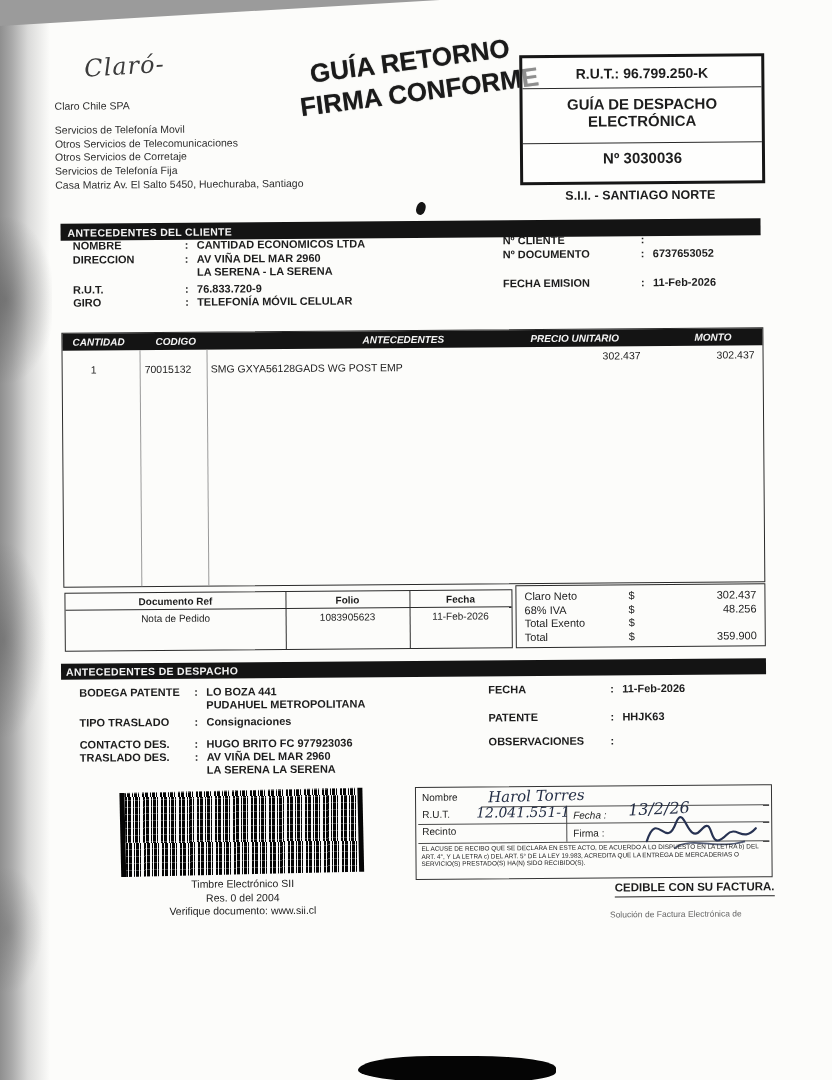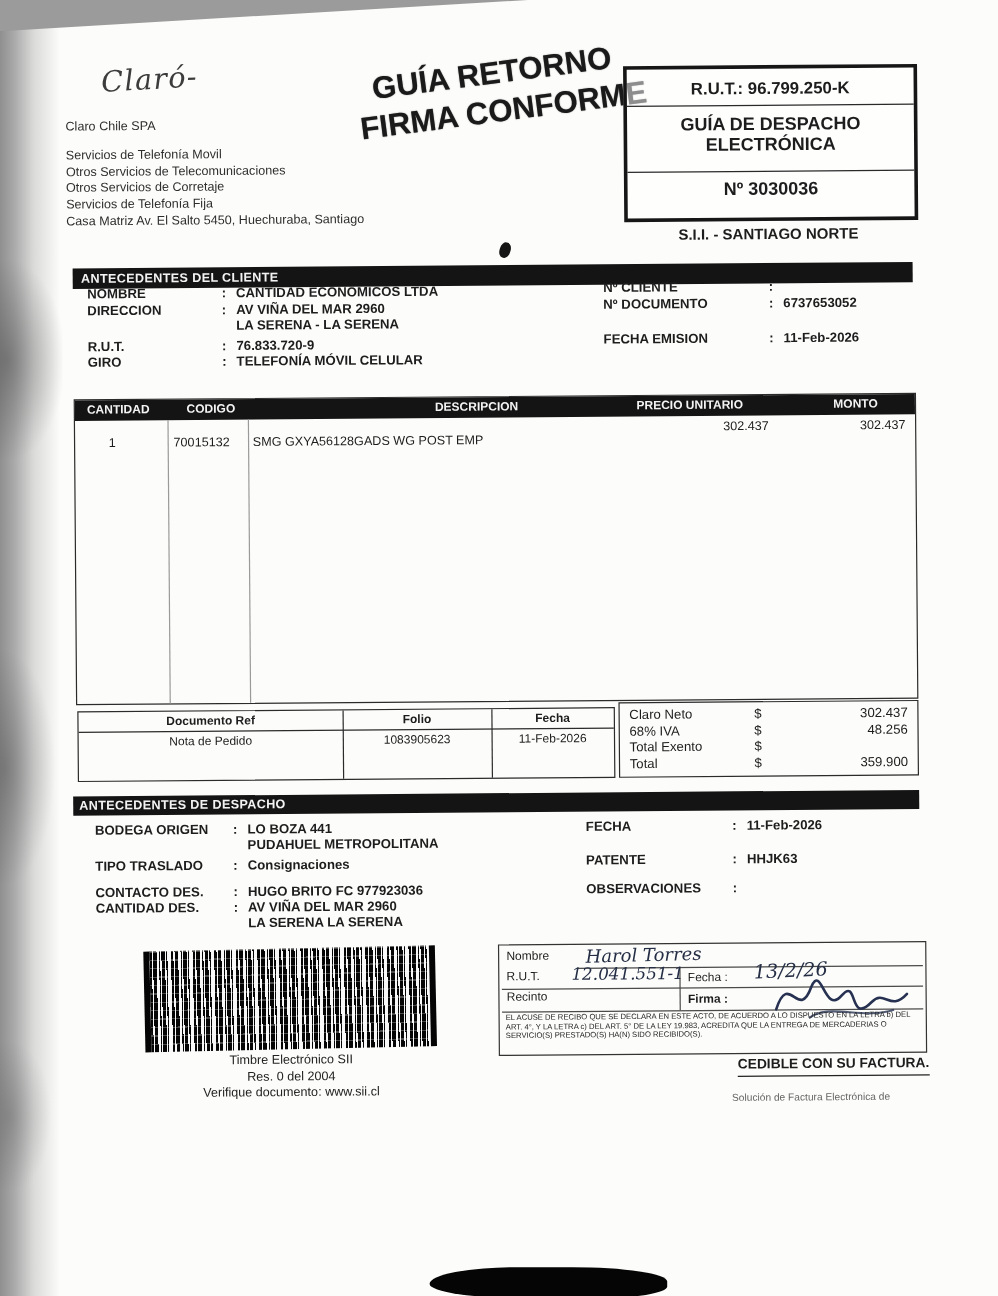--- a/index.html
+++ b/index.html
@@ -56,21 +56,21 @@
   .lab122 { width:122px; flex:none; }
   .colw { width:12px; flex:none; }
   .gap3 { height:3px; } .gap4 { height:4px; } .gap9 { height:9px; }
   .gap11 { height:11px; } .gap15 { height:15px; } .gap16 { height:16px; }
   .client-left { left:75px; top:237px; }
   .client-right { left:505px; top:235px; }
   
   .items { left:63px; top:330px; width:702px; height:255px; border:1.5px solid #2b2b2b; }
   .items-header { position:relative; height:17px; background:#141414; color:#f3f3f3;
                   font-size:10px; font-weight:bold; }
-  .items-header span { position:absolute; top:3px; white-space:nowrap; }
+  .items-header span { position:absolute; top:3px; white-space:nowrap;font-style:italic; }
   .h-cant { left:10px; } .h-cod { left:93px; } .h-desc { left:300px; }
   .h-precio { left:468px; } .h-monto { left:632px; }
   .items-body { position:relative; height:236px; font-size:10.5px; }
   .vline { position:absolute; top:0; bottom:0; width:1px; background:#9a9a9a; }
   .v1 { left:77px; } .v2 { left:144px; }
   .items-body span { position:absolute; white-space:nowrap; }
   .c-cant { left:28px; top:13px; } .c-cod { left:82px; top:13px; } .c-desc { left:148px; top:13px; }
   .c-precio { right:122px; top:3px; } .c-monto { right:8px; top:3px; }
   
   .ref-table { left:64px; top:590px; width:448px; height:59px; border:1.5px solid #2b2b2b; font-size:10px; }
@@ -97,21 +97,21 @@
       repeating-linear-gradient(0deg, rgba(255,255,255,0) 0 6px, rgba(255,255,255,.28) 6px 7px),
       repeating-linear-gradient(90deg, #050505 0 2px, #f7f7f7 2px 3px, #050505 3px 6px,
         #f7f7f7 6px 8px, #050505 8px 9px, #f7f7f7 9px 10px, #050505 10px 13px,
         #f7f7f7 13px 14px, #050505 14px 15px, #f7f7f7 15px 18px); }
   .timbre { left:128px; top:876px; width:224px; text-align:center; font-size:10.5px;
             line-height:13.5px; color:#222; }
   
   .rcp { left:413px; top:787px; width:357px; height:93px; border:1.2px solid #333; font-size:10px; }
   .rcp .plab { position:absolute; white-space:nowrap; }
   .r-nombre { left:6px; top:4px; } .r-rut { left:6px; top:21px; } .r-recinto { left:6px; top:38px; }
-  .r-fecha { left:157px; top:23px; } .r-firma { left:157px; top:41px;font-weight:bold; }
+  .r-fecha { left:157px; top:23px;font-style:italic; } .r-firma { left:157px; top:41px; }
   .hl { position:absolute; height:1px; background:#4a4a4a; }
   .hl1 { left:65px; right:2px; top:19px; } .hl2 { left:2px; right:2px; top:36px; }
   .hl3 { left:2px; right:2px; top:55px; }
   .rvl { position:absolute; left:150px; top:19px; height:36px; width:1px; background:#4a4a4a; }
   .hand { font-family:"DejaVu Serif", serif; font-style:italic; color:#242e45; position:absolute; white-space:nowrap; }
   .hw-nombre { left:72px; top:0px; font-size:15px; transform:rotate(-1deg); }
   .hw-rut { left:60px; top:17px; font-size:14px; }
   .hw-fecha { left:212px; top:13px; font-size:16px; transform:rotate(-2deg); }
   .sig { position:absolute; left:225px; top:16px; width:120px; height:56px; }
   .legal { position:absolute; left:5px; top:57px; width:347px; font-size:6.4px;
@@ -205,21 +205,21 @@
         <span class="lab138">FECHA EMISION</span>
         <span class="colw">:</span>
         <span>11-Feb-2026</span>
       </div>
     </div>
 
     <div class="abs items">
       <div class="items-header">
         <span class="h-cant">CANTIDAD</span>
         <span class="h-cod">CODIGO</span>
-        <span class="h-desc">DESCRIPCION</span>
+        <span class="h-desc">ANTECEDENTES</span>
         <span class="h-precio">PRECIO UNITARIO</span>
         <span class="h-monto">MONTO</span>
       </div>
       <div class="items-body">
         <div class="vline v1"></div>
         <div class="vline v2"></div>
         <span class="c-cant">1</span>
         <span class="c-cod">70015132</span>
         <span class="c-desc">SMG GXYA56128GADS WG POST EMP</span>
         <span class="c-precio">302.437</span>
@@ -262,41 +262,41 @@
         <span class="t-lab">Total</span>
         <span class="t-cur">$</span>
         <span class="t-val">359.900</span>
       </div>
     </div>
 
     <div class="bar disp-bar">ANTECEDENTES DE DESPACHO</div>
 
     <div class="abs fields disp-left">
       <div class="row">
-        <span class="lab115">BODEGA ORIGEN</span>
+        <span class="lab115">BODEGA PATENTE</span>
         <span class="colw">:</span>
         <span>
           <div>LO BOZA 441</div>
           <div>PUDAHUEL  METROPOLITANA</div>
         </span>
       </div>
       <div class="gap4"></div>
       <div class="row">
         <span class="lab115">TIPO TRASLADO</span>
         <span class="colw">:</span>
         <span>Consignaciones</span>
       </div>
       <div class="gap9"></div>
       <div class="row">
         <span class="lab115">CONTACTO DES.</span>
         <span class="colw">:</span>
         <span>HUGO BRITO FC 977923036</span>
       </div>
       <div class="row">
-        <span class="lab115">CANTIDAD DES.</span>
+        <span class="lab115">TRASLADO DES.</span>
         <span class="colw">:</span>
         <span>
           <div>AV VIÑA DEL MAR 2960</div>
           <div>LA SERENA   LA SERENA</div>
         </span>
       </div>
     </div>
 
     <div class="abs fields disp-right">
       <div class="row">

